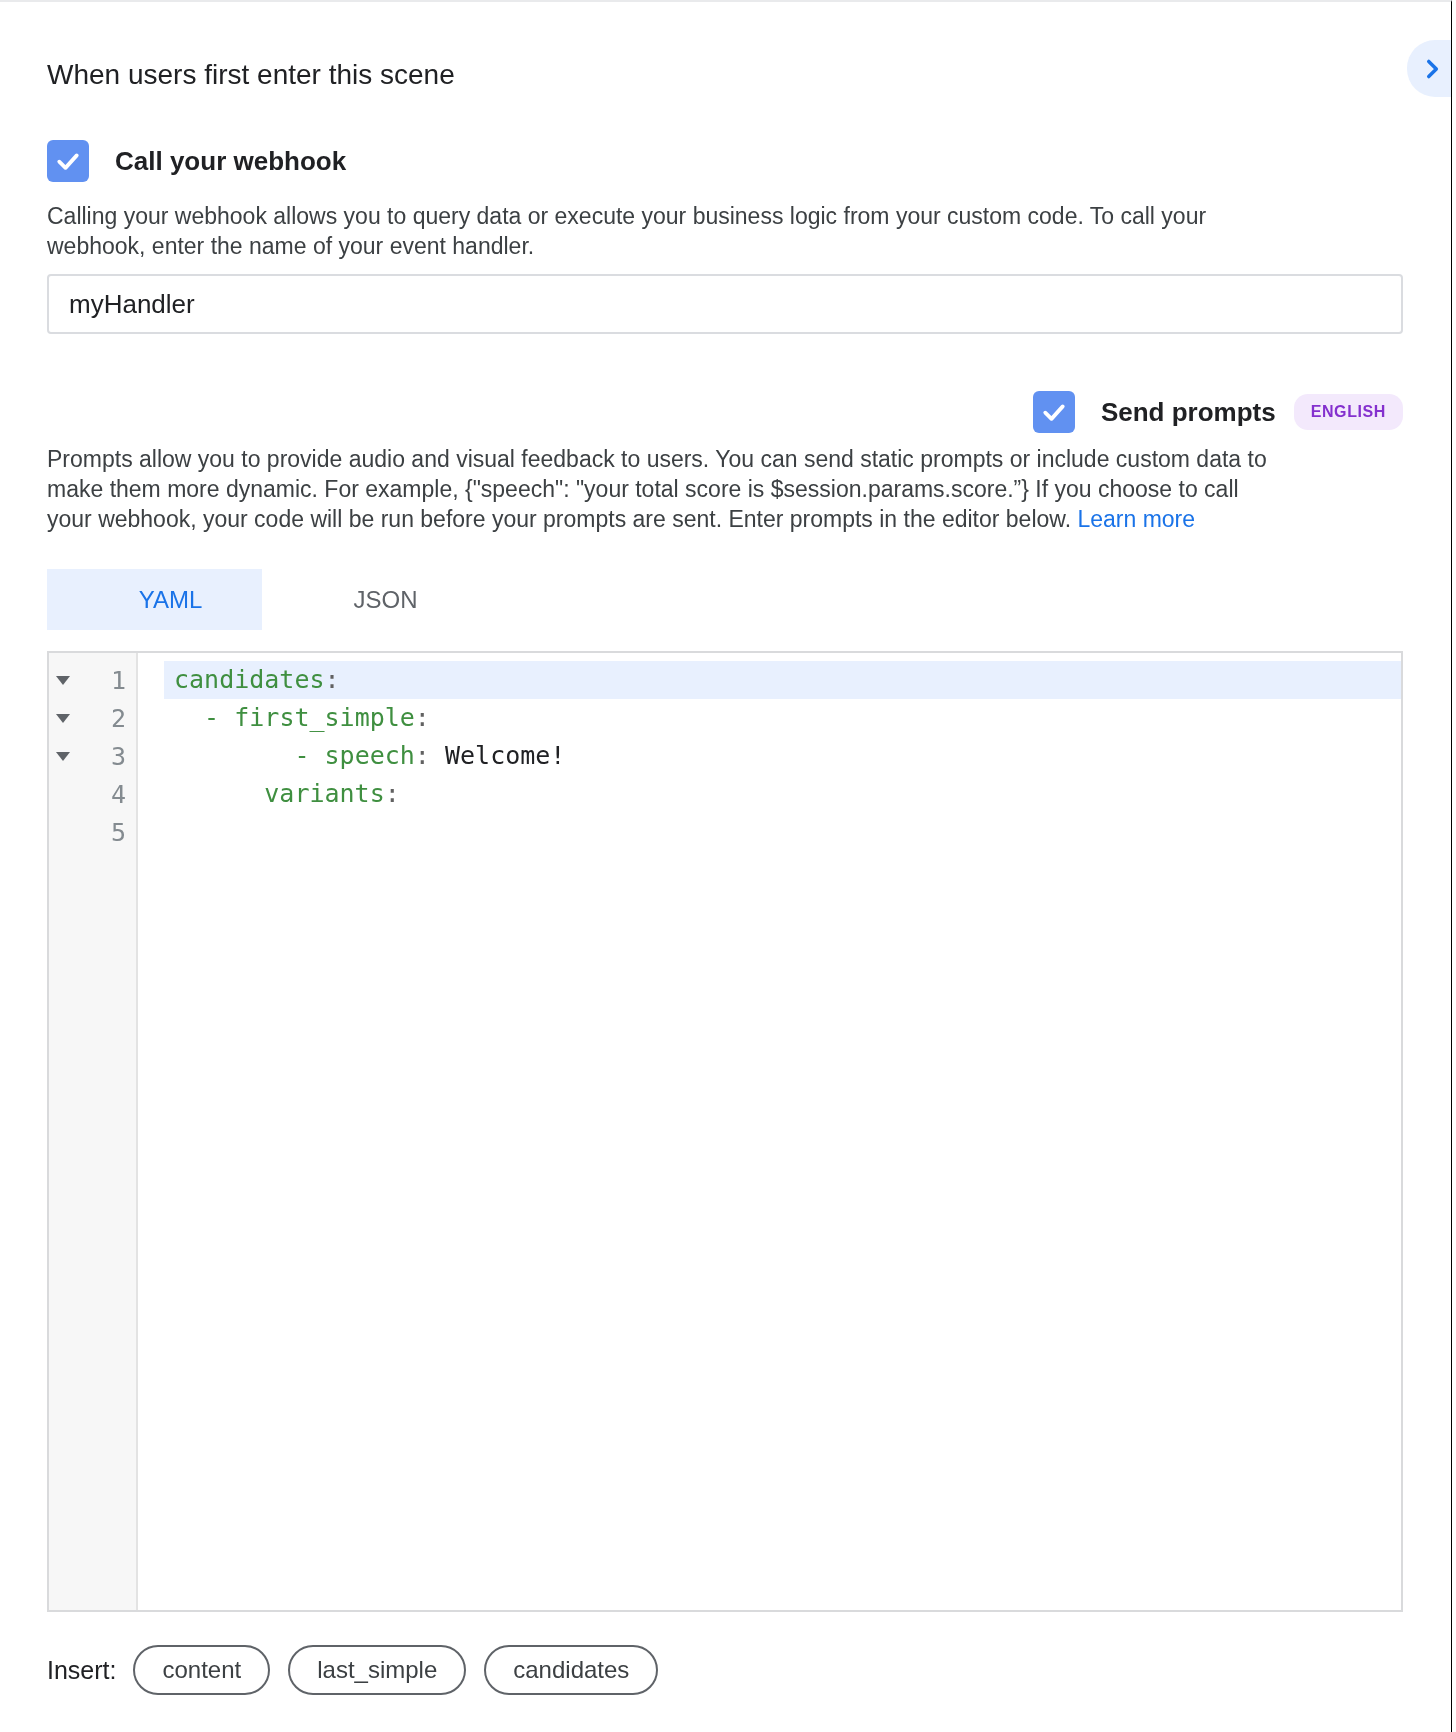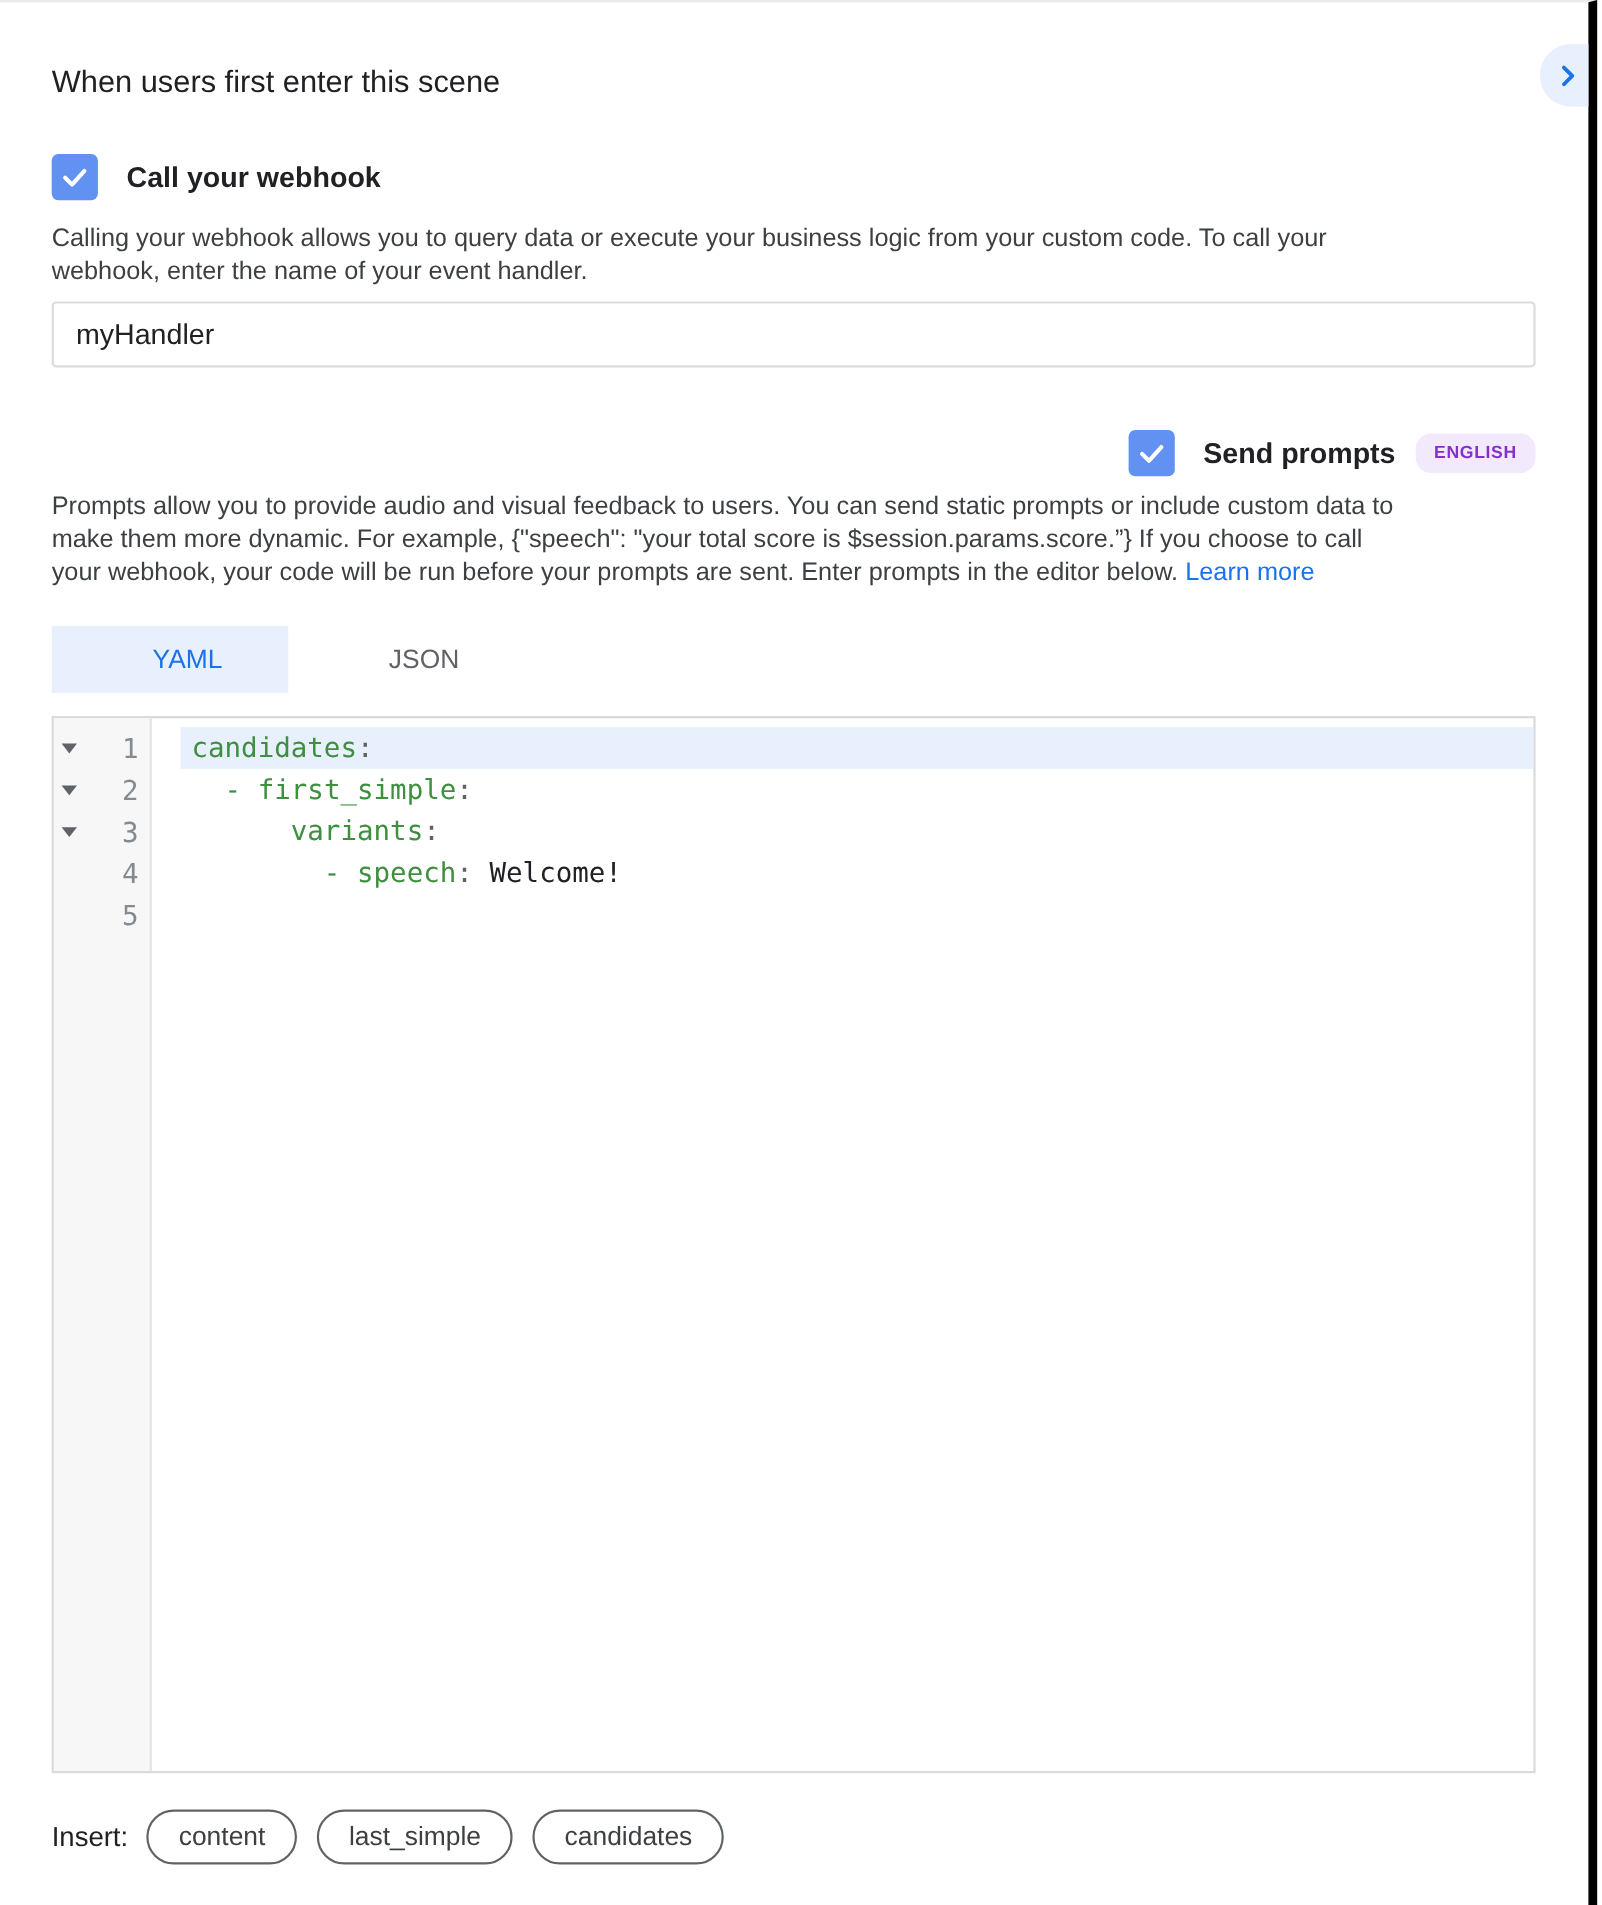--- a/index.html
+++ b/index.html
@@ -8,21 +8,21 @@
     width:1456px; height:1732px;
     background:#ffffff;
     font-family:"Liberation Sans", sans-serif;
     color:#202124;
     overflow:hidden;
   }
   .panel {
     position:relative;
     width:1452px; height:1732px;
     border-top:2px solid #E9EAEC;
-    border-right:8px solid #000000;
+    border-right:1px solid #000000;
     background:#ffffff;
   }
   .collapse-btn {
     position:absolute; top:38px; right:0;
     width:44px; height:57px;
     background:#E8F0FE;
     border:none; outline:none;
     border-radius:28px 0 0 28px;
     display:flex; align-items:center; justify-content:center;
     cursor:pointer; padding:0 0 0 6px;
@@ -184,22 +184,22 @@
           <div class="gutter-row">
             <span>4</span>
           </div>
           <div class="gutter-row">
             <span>5</span>
           </div>
         </div>
       <div class="code">
           <div class="code-line active"><span class="tk-g">candidates</span><span class="tk-p">:</span></div>
           <div class="code-line"><span class="tk-t">  </span><span class="tk-g">-</span><span class="tk-t"> </span><span class="tk-g">first_simple</span><span class="tk-p">:</span></div>
+          <div class="code-line"><span class="tk-t">        </span><span class="tk-g">-</span><span class="tk-t"> </span><span class="tk-g">speech</span><span class="tk-p">:</span><span class="tk-t"> Welcome!</span></div>
           <div class="code-line"><span class="tk-t">      </span><span class="tk-g">variants</span><span class="tk-p">:</span></div>
-          <div class="code-line"><span class="tk-t">        </span><span class="tk-g">-</span><span class="tk-t"> </span><span class="tk-g">speech</span><span class="tk-p">:</span><span class="tk-t"> Welcome!</span></div>
           <div class="code-line"></div>
         </div>
     </div>
 
     <div class="insert-row">
       <span class="insert-label">Insert:</span>
       <button class="pill">content</button>
       <button class="pill">last_simple</button>
       <button class="pill">candidates</button>
     </div>

